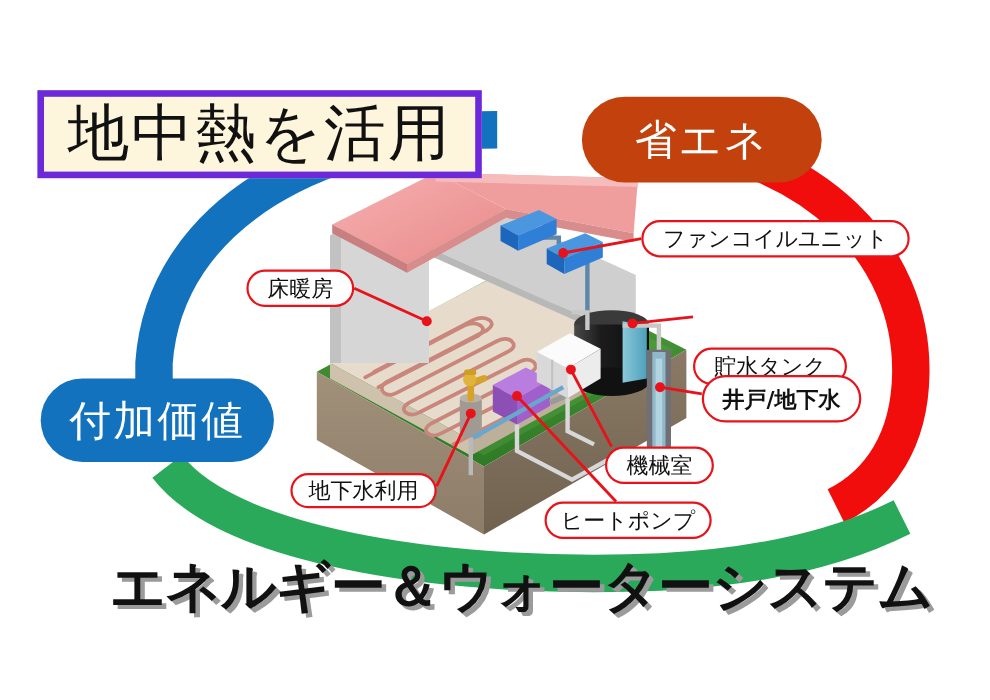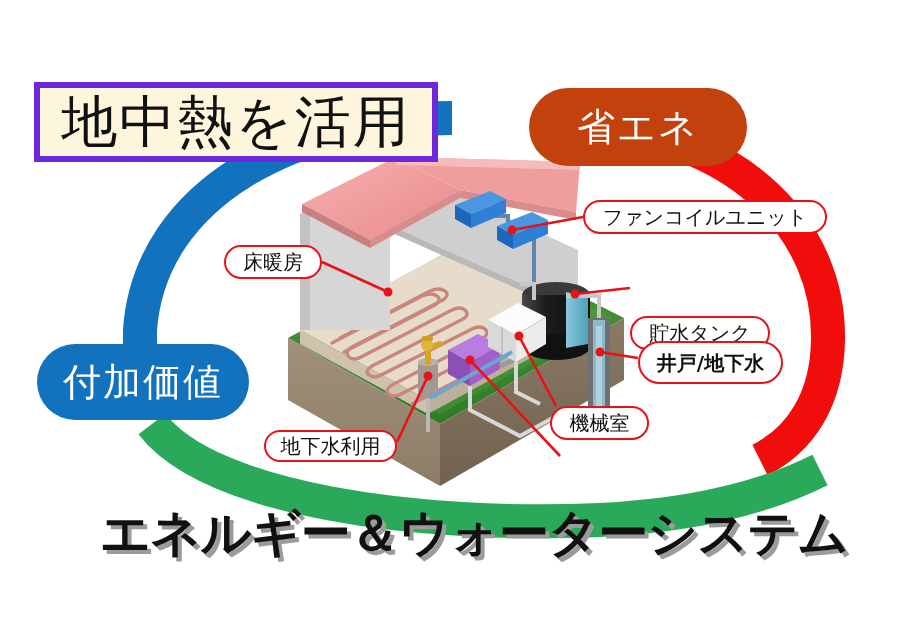--- a/index.html
+++ b/index.html
@@ -325,18 +325,21 @@
   </div>
   <div class="callout co-floor">
     <span>床暖房</span>
   </div>
   <div class="callout co-ground">
     <span>地下水利用</span>
   </div>
   <div class="callout co-machine">
     <span>機械室</span>
   </div>
+  <div class="callout co-heatpump">
+    <span>ヒートポンプ</span>
+  </div>
 
   <div class="headline">
     <span>エネルギー＆ウォーターシステム</span>
   </div>
 
 </div>
 
 </body></html>

